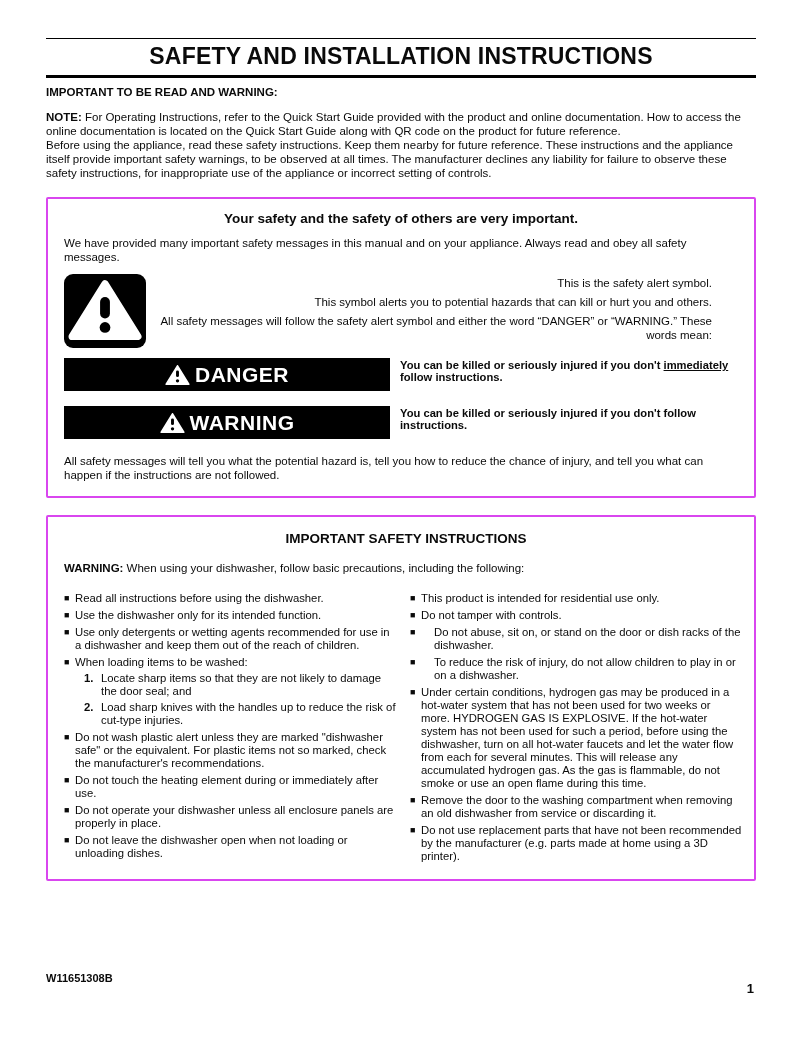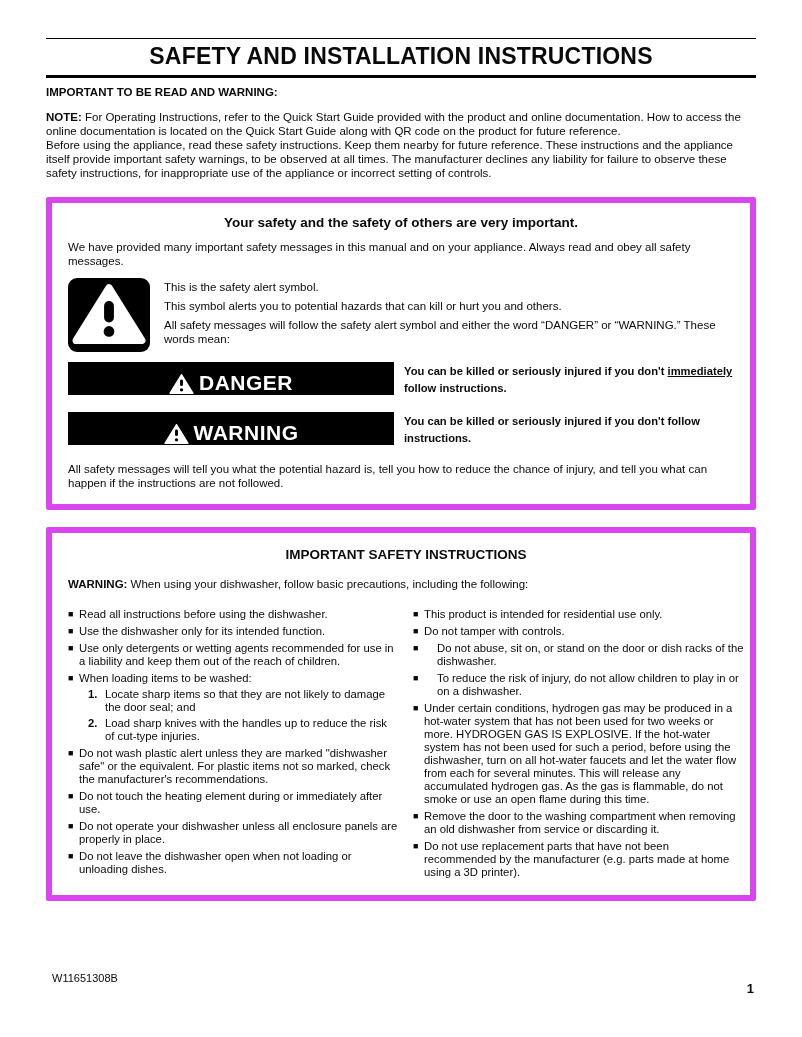--- a/index.html
+++ b/index.html
@@ -18,63 +18,63 @@
     letter-spacing: 0.2px; margin: 4px 0 5px 0;
   }
   .rule-title { border-top: 3px solid #000; margin-bottom: 7px; }
 
   .intro-heading { font-weight: bold; font-size: 11.5px; line-height: 14px; }
   .body-text { font-size: 11.5px; line-height: 14px; }
   .note { margin-top: 11px; }
   .bold { font-weight: bold; }
 
   .box {
-    border: 6px solid #d946ef; border-radius: 2px;
+    border: 2px solid #d946ef; border-radius: 2px;
     margin-top: 17px; padding: 12px 16px 10px 16px;
   }
   .box-title { text-align: center; font-weight: bold; font-size: 13.5px; margin-bottom: 10px; }
 
   .sbox-intro { margin-bottom: 10px; }
 
-  .alert-row { display: flex; align-items: flex-start; margin: 4px 0 10px 0; }
+  .alert-row { display: flex; align-items: flex-start; margin: 4px 0 10px 0; text-align: right; }
   .alert-symbol { flex-shrink: 0; display: block; }
   .alert-texts { margin-left: 14px; padding-top: 2px; font-size: 11.5px; line-height: 14px; }
   .alert-texts p { margin-bottom: 5px; }
   .alert-line-3 { max-width: 552px; }
 
   .banner-row { display: flex; align-items: flex-start; margin-bottom: 15px; }
   .banner {
     width: 326px; height: 33px; flex-shrink: 0;
     background: var(--banner-bg, #000);
     color: var(--banner-text, #fff);
-    display: flex; align-items: flex-end; justify-content: center; gap: 5px;
+    display: flex; align-items: center; justify-content: center; gap: 5px;
   }
   .banner-text { font-size: 21px; font-weight: bold; letter-spacing: 0.5px; }
   .banner-desc {
     margin-left: 10px; max-width: 348px;
-    font-size: 11.2px; font-weight: bold; line-height: 17px; padding-top: 1px;
+    font-size: 11.2px; font-weight: bold; line-height: 12px; padding-top: 1px;
   }
   .underline { text-decoration: underline; }
   .sbox-footer { margin-top: 8px; margin-bottom: 4px; }
 
   .inst-box { padding: 14px 4px 12px 14px; }
   .inst-box .box-title { margin-bottom: 15px; }
   .warn-line { font-size: 11.5px; line-height: 14px; margin: 0 0 17px 2px; }
 
   .columns { display: flex; gap: 14px; padding: 0 2px; }
   .col { width: 332px; }
   .li { display: flex; margin-bottom: 4px; font-size: 11.3px; line-height: 13px; }
   .bullet { width: 11px; flex-shrink: 0; font-size: 9px; line-height: 13px; }
   .li.gap .bullet { width: 24px; }
   .li-body { flex: 1; }
   .subitem { display: flex; margin: 3px 0 0 9px; }
   .subnum { font-weight: bold; width: 17px; flex-shrink: 0; }
   .save-line { text-align: center; font-weight: bold; font-size: 13.5px; margin: 17px 0 5px 0; }
 
-  .doc-number { position: absolute; left: 52px; top: 972px; font-weight: normal; font-size: 11px; }
+  .doc-number { position: absolute; left: 46px; top: 972px; font-weight: bold; font-size: 11px; }
   .page-number { position: absolute; right: 48px; top: 981px; font-weight: bold; font-size: 13px; }
 </style>
 </head>
 <body>
 
 <div class="sheet">
 
   <div class="rule-top"></div>
   <div class="page-title">SAFETY AND INSTALLATION INSTRUCTIONS</div>
   <div class="rule-title"></div>
@@ -141,21 +141,21 @@
           </div>
           <div class="li">
             <span class="bullet">■</span>
             <div class="li-body">
               <div class="li-text">Use the dishwasher only for its intended function.</div>
             </div>
           </div>
           <div class="li">
             <span class="bullet">■</span>
             <div class="li-body">
-              <div class="li-text">Use only detergents or wetting agents recommended for use in a liability and keep them out of the reach of children.</div>
+              <div class="li-text">Use only detergents or wetting agents recommended for use in a dishwasher and keep them out of the reach of children.</div>
             </div>
           </div>
           <div class="li">
             <span class="bullet">■</span>
             <div class="li-body">
               <div class="li-text">When loading items to be washed:</div>
               <div class="subitem">
                 <span class="subnum">1.</span>
                 <div class="subtext">Locate sharp items so that they are not likely to damage the door seal; and</div>
               </div>

